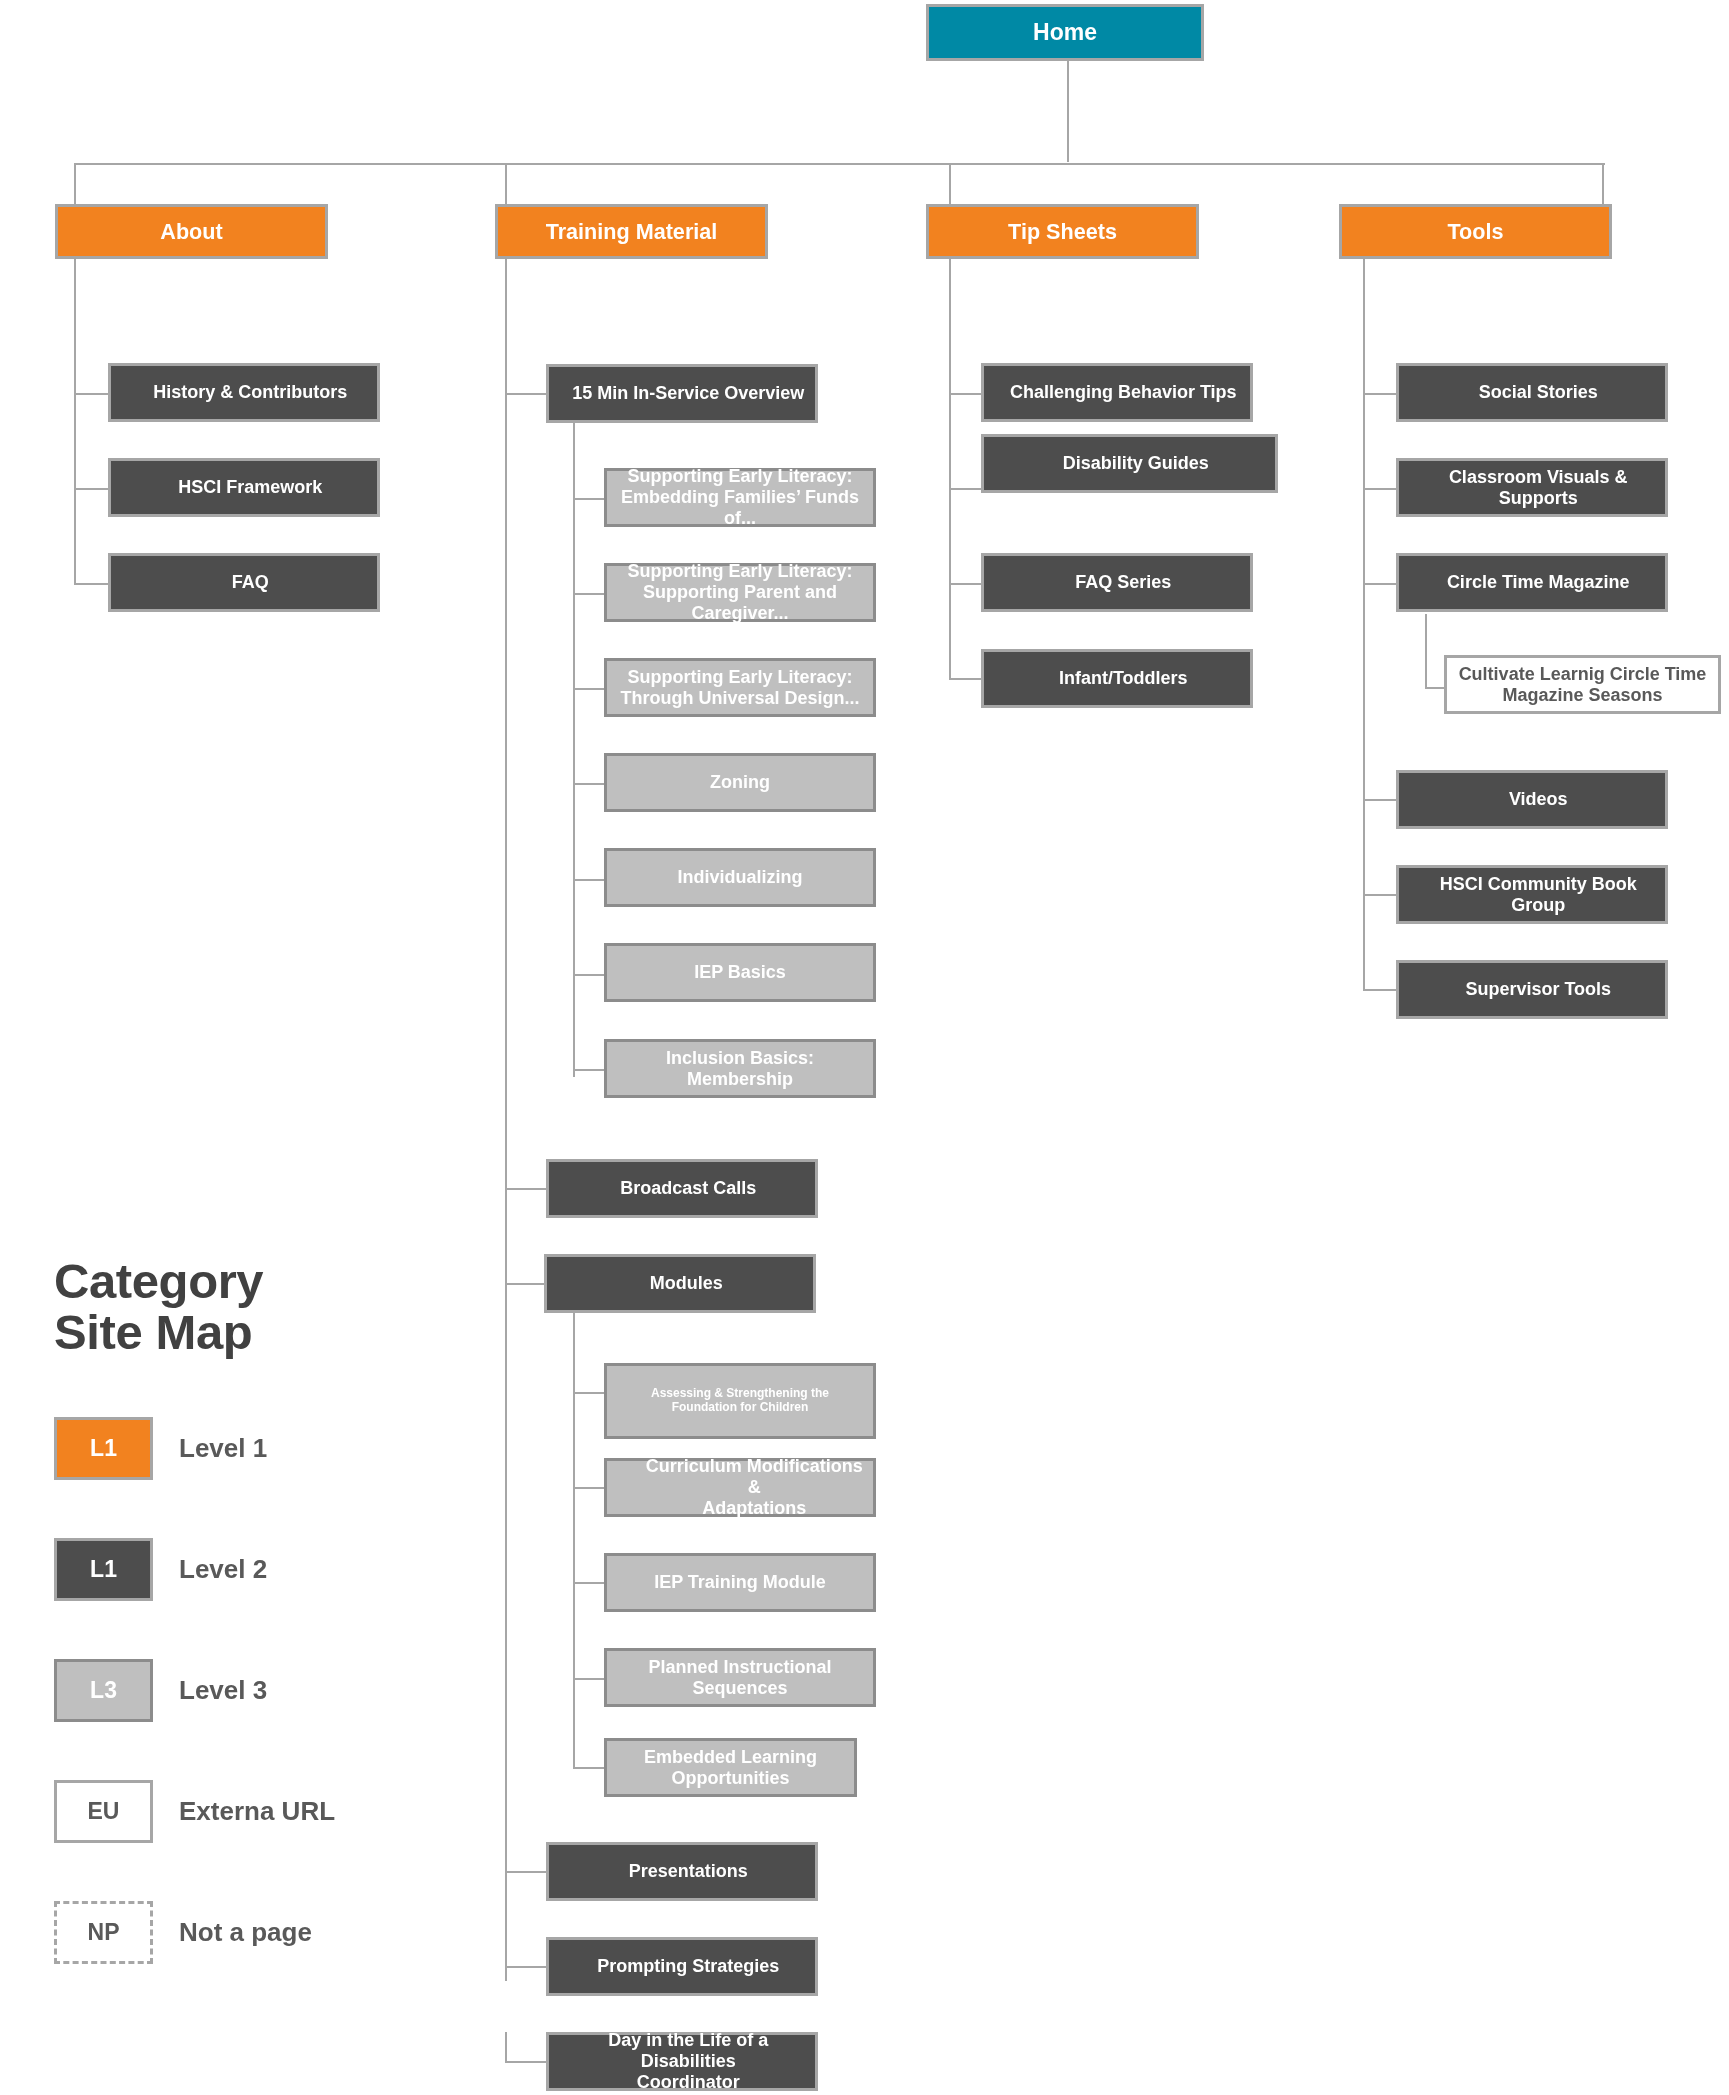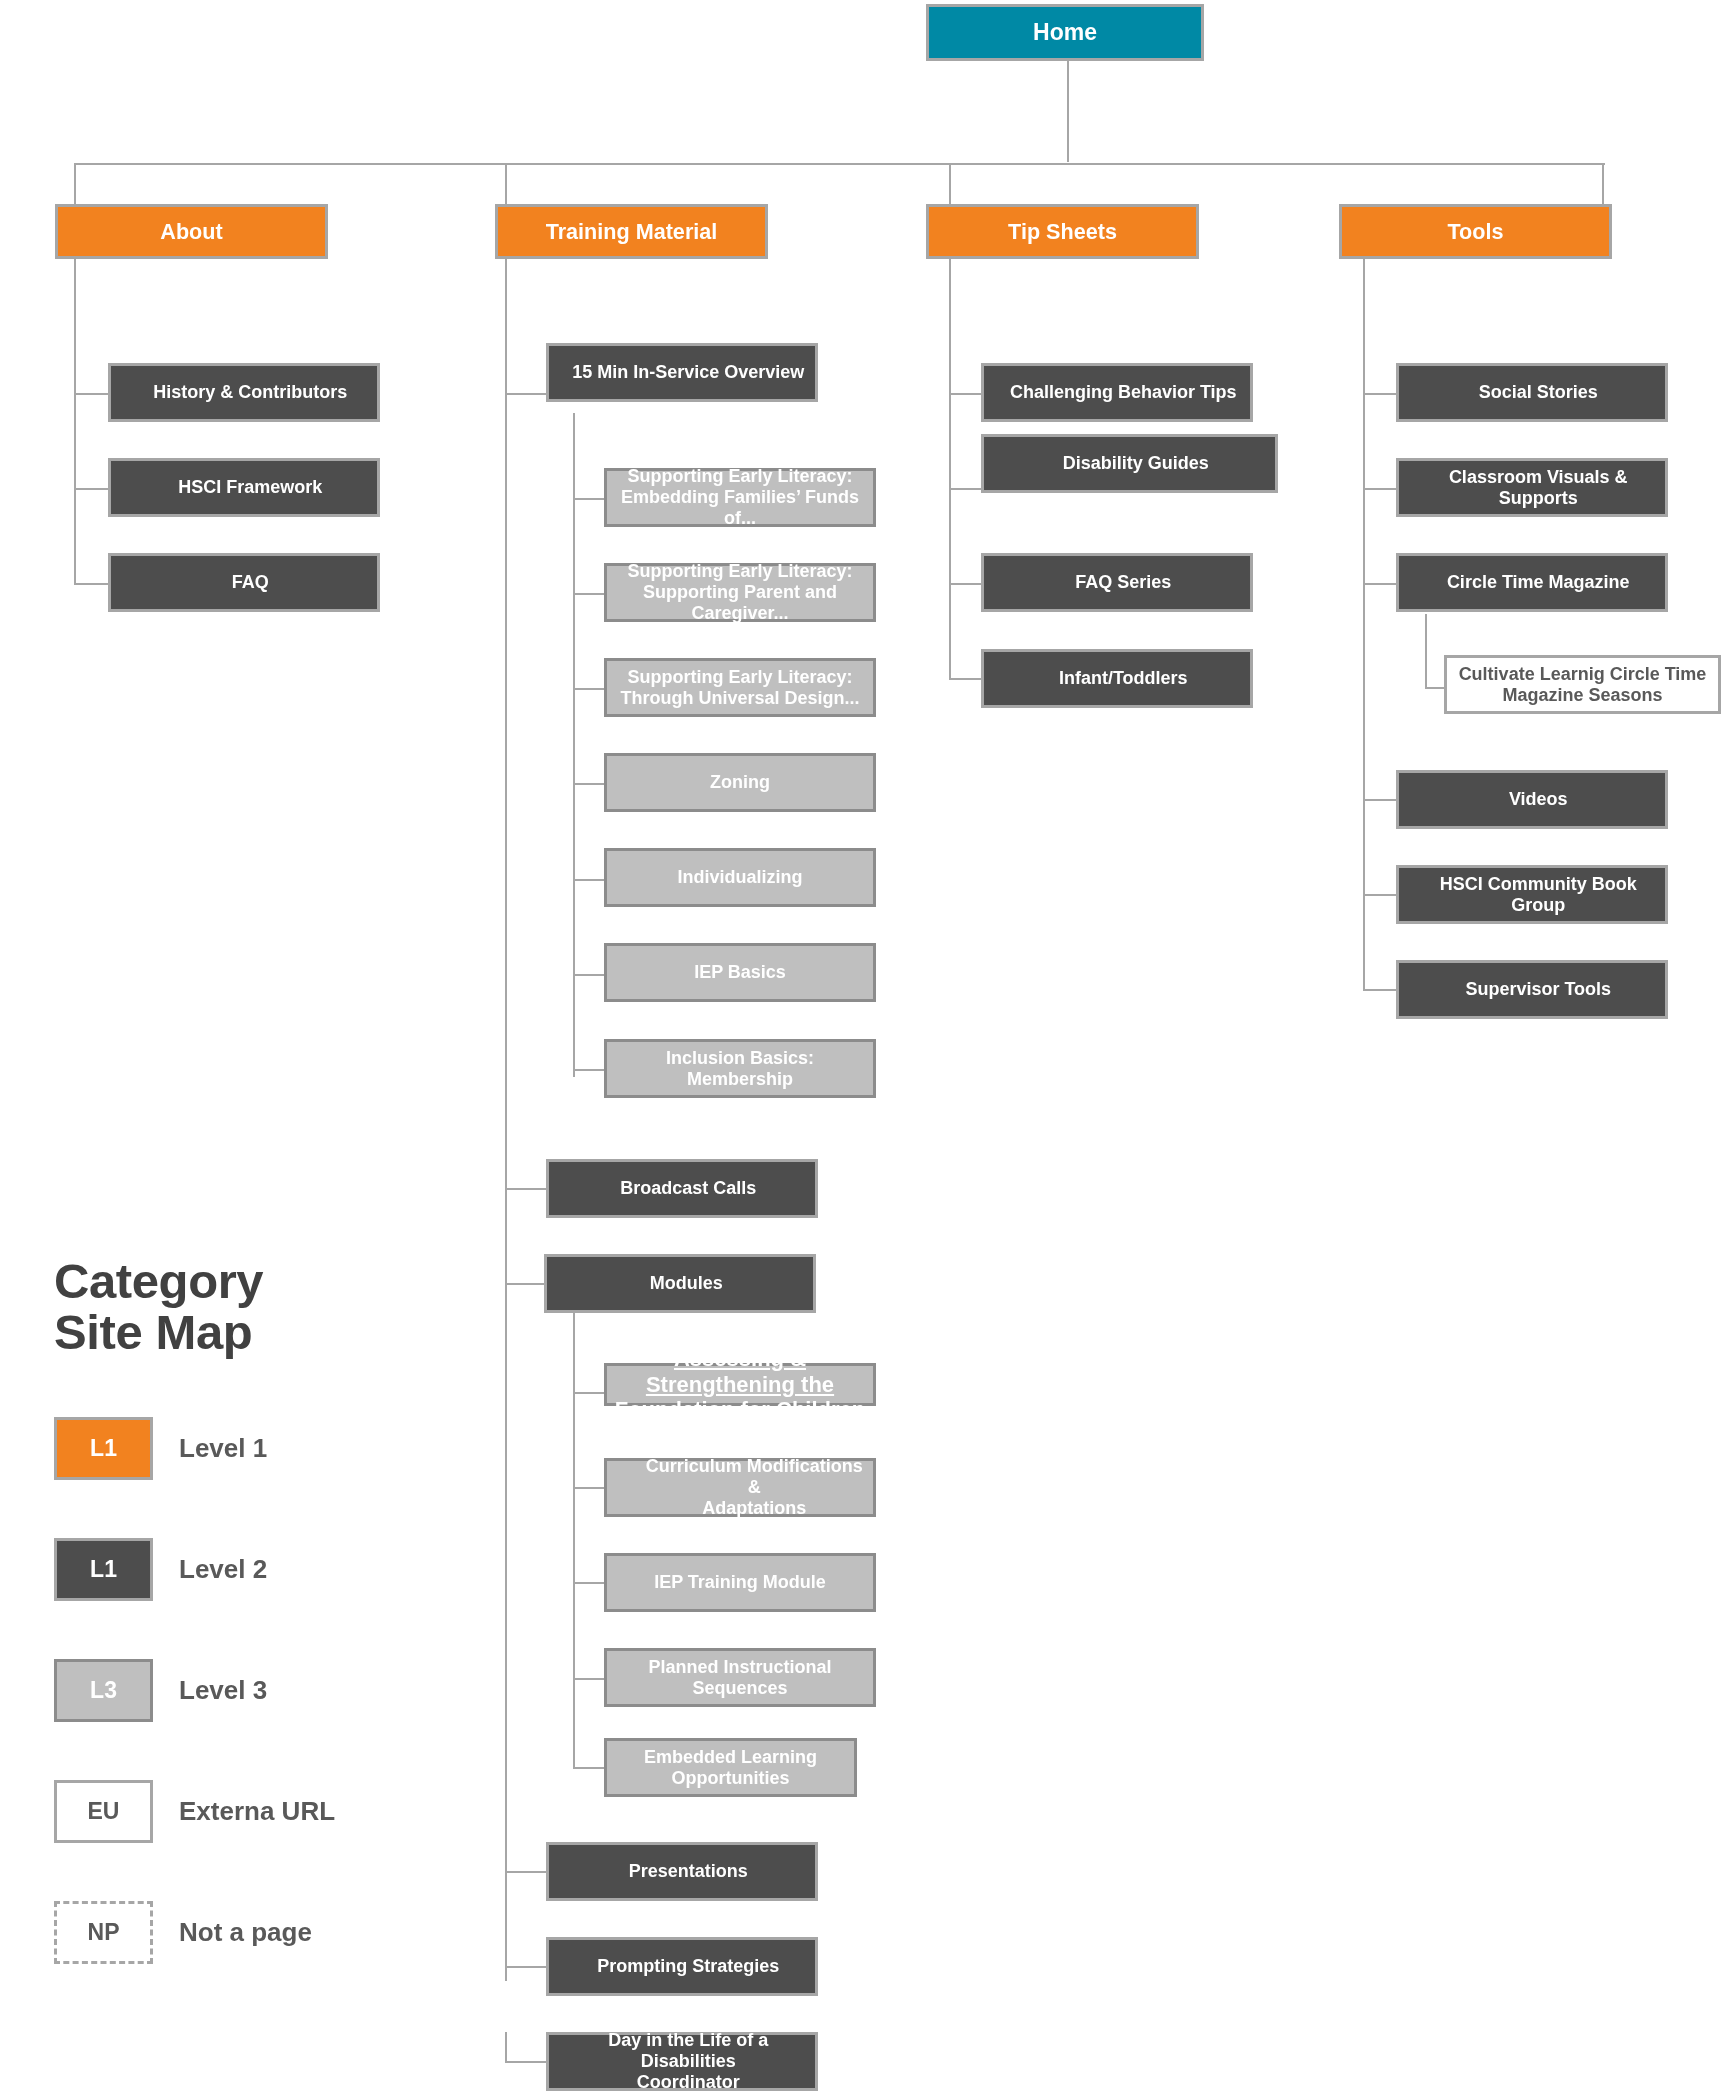--- a/index.html
+++ b/index.html
@@ -161,21 +161,21 @@
   <div class="node lvl-2" style="left:108px; top:363px; width:272px; height:59px; font-size:18px;">
     <span>History &amp; Contributors</span>
   </div>
   <div class="node lvl-2" style="left:108px; top:458px; width:272px; height:59px; font-size:18px;">
     <span>HSCI Framework</span>
   </div>
   <div class="node lvl-2" style="left:108px; top:553px; width:272px; height:59px; font-size:18px;">
     <span>FAQ</span>
   </div>
 
-  <div class="node lvl-2" style="left:546px; top:343px; width:272px; height:59px; font-size:18px;">
+  <div class="node lvl-2" style="left:546px; top:364px; width:272px; height:59px; font-size:18px;">
     <span>15 Min In-Service Overview</span>
   </div>
 
   <div class="node lvl-3" style="left:604px; top:468px; width:272px; height:59px; font-size:18px;">
     <span>Supporting Early Literacy:
 Embedding Families’ Funds of...</span>
   </div>
   <div class="node lvl-3" style="left:604px; top:563px; width:272px; height:59px; font-size:18px;">
     <span>Supporting Early Literacy:
 Supporting Parent and Caregiver...</span>
@@ -197,21 +197,21 @@
     <span>Inclusion Basics: Membership</span>
   </div>
 
   <div class="node lvl-2" style="left:546px; top:1159px; width:272px; height:59px; font-size:18px;">
     <span>Broadcast Calls</span>
   </div>
   <div class="node lvl-2" style="left:544px; top:1254px; width:272px; height:59px; font-size:18px;">
     <span>Modules</span>
   </div>
 
-  <div class="node lvl-3" style="left:604px; top:1363px; width:272px; height:43px; font-size:22px;text-decoration:underline;">
+  <div class="node lvl-3" style="left:604px; top:1363px; width:272px; height:76px; font-size:12px;">
     <span>Assessing &amp; Strengthening the
 Foundation for Children</span>
   </div>
   <div class="node lvl-3" style="left:604px; top:1458px; width:272px; height:59px; font-size:18px;padding-left:32px;">
     <span>Curriculum Modifications &amp;
 Adaptations</span>
   </div>
   <div class="node lvl-3" style="left:604px; top:1553px; width:272px; height:59px; font-size:18px;">
     <span>IEP Training Module</span>
   </div>

